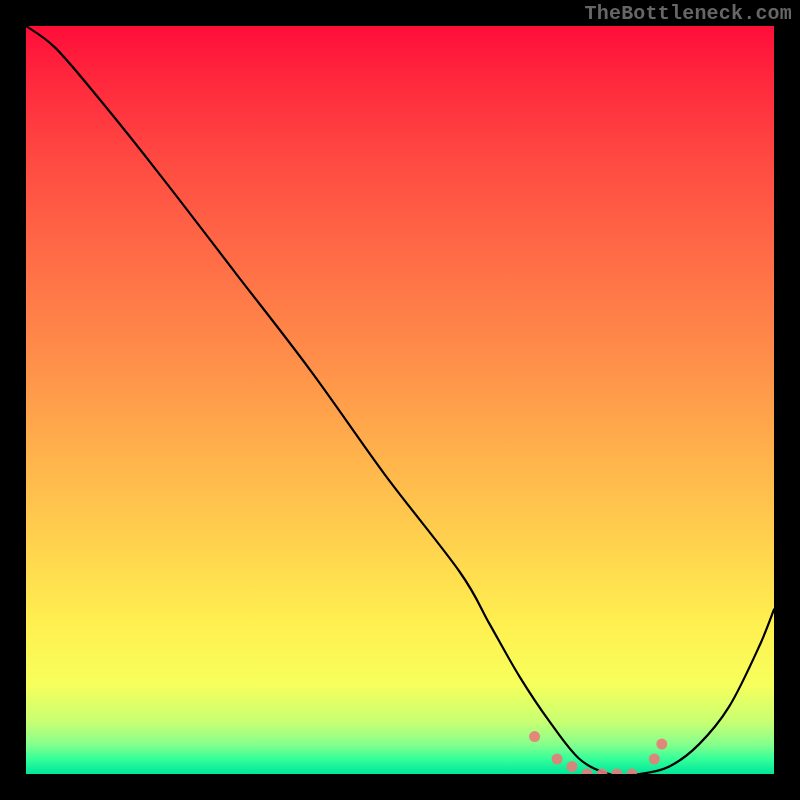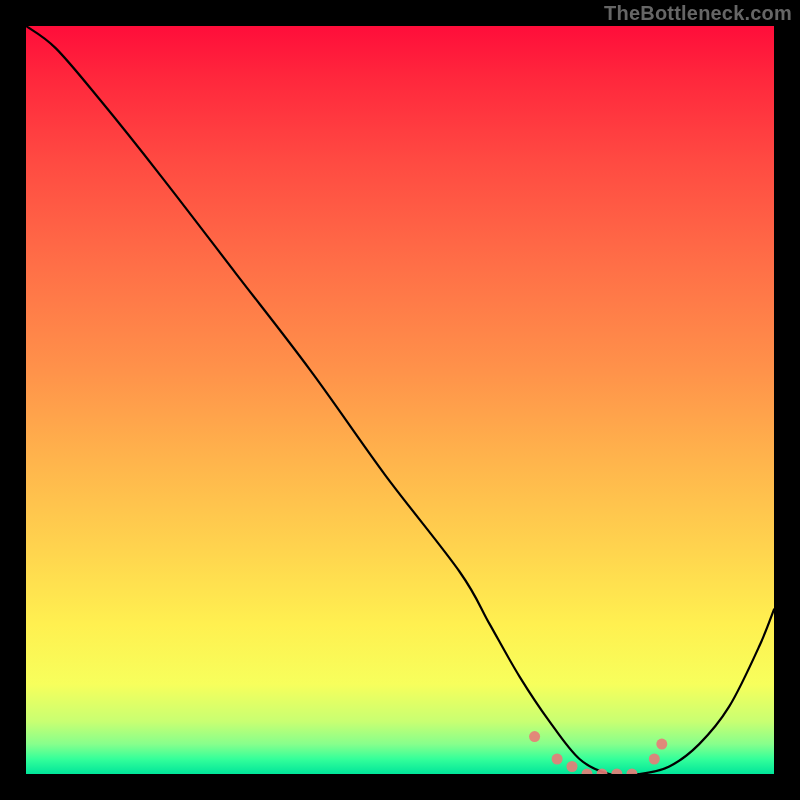--- a/index.html
+++ b/index.html
@@ -9,20 +9,21 @@
     height: 800px;
     background: #000;
     overflow: hidden;
     font-family: Arial, Helvetica, sans-serif;
   }
   .frame {
     position: relative;
     width: 800px;
     height: 800px;
     background: #000;
+    font-family: Liberation Mono, monospace;
   }
   .watermark {
     position: absolute;
     top: 2px;
     right: 8px;
     color: #666;
     font-size: 20px;
     font-weight: 600;
     letter-spacing: 0.2px;
     z-index: 3;

